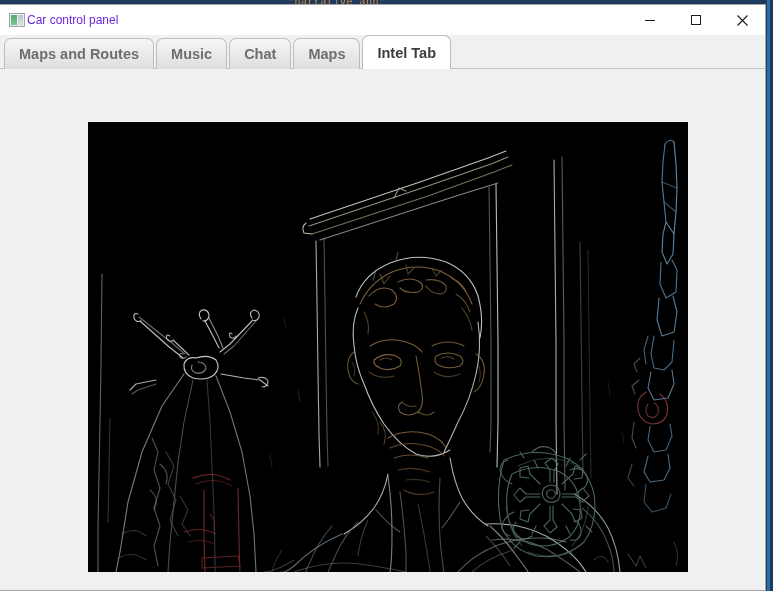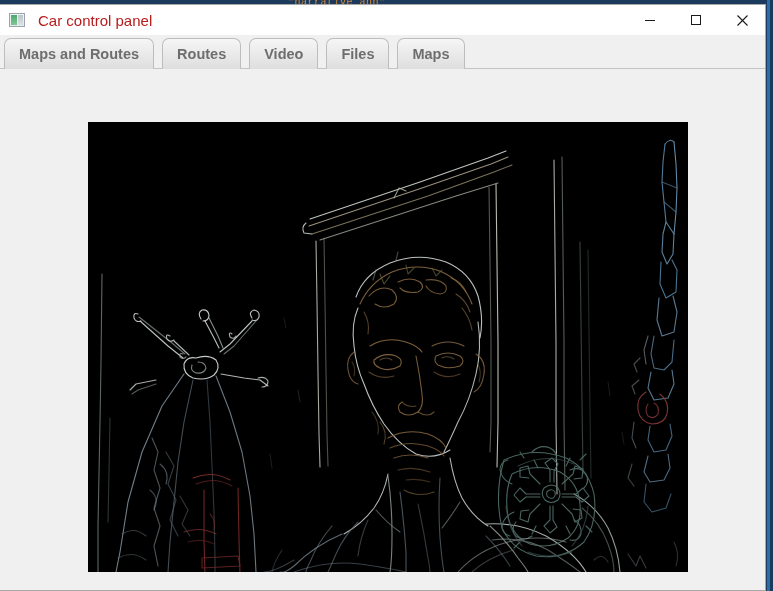--- a/index.html
+++ b/index.html
@@ -97,23 +97,23 @@
     position: absolute; left: 1px; top: 1px;
     width: 6px; height: 10px;
     background: linear-gradient(180deg,#4aa86a 0%, #7fc796 100%);
   }
   #window-icon .sq2 {
     position: absolute; left: 8px; top: 1px;
     width: 5px; height: 10px;
     background: linear-gradient(180deg,#b9c3cb 0%,#dce2e7 100%);
   }
   #title-text {
-    margin-left: 13px;
-    font-size: 15px;
-    color: #b91c1c;
+    margin-left: 2px;
+    font-size: 12px;
+    color: #6d28d9;
     font-family: "Liberation Sans", sans-serif;
     white-space: nowrap;
   }
   #window-controls {
     margin-left: auto;
     display: flex;
     height: 30px;
   }
   .wc-btn {
     width: 46px;
@@ -140,21 +140,21 @@
   }
   #tab-strip::after {
     content: "";
     position: absolute;
     left: 0; right: 0; bottom: 0;
     height: 1px;
     background: #c4c4c4;
   }
   .tab {
     height: 31px;
-    margin-right: 8px;
+    margin-right: 2px;
     padding: 0 14px;
     display: flex;
     align-items: center;
     justify-content: center;
     border: 1px solid #bdbdbd;
     border-bottom: none;
     border-radius: 7px 7px 0 0;
     background: linear-gradient(180deg, #f6f6f6 0%, #ebebeb 45%, #dedede 100%);
     color: #6e6e6e;
     font-size: 14.5px;
@@ -233,30 +233,30 @@
         </svg>
       </button>
     </div>
   </div>
 
   <div id="tab-strip">
     <div class="tab">
         <span>Maps and Routes</span>
       </div>
     <div class="tab">
-        <span>Routes</span>
+        <span>Music</span>
       </div>
     <div class="tab">
-        <span>Video</span>
-      </div>
-    <div class="tab">
-        <span>Files</span>
+        <span>Chat</span>
       </div>
     <div class="tab">
         <span>Maps</span>
+      </div>
+    <div class="tab selected">
+        <span>Intel Tab</span>
       </div>
   </div>
 
   <div id="content-pane">
 
     <div id="edge-image-frame" title="Canny edge-detection rendering of a seated man in an embroidered jacket, with a spiky figurine at left, a doorframe behind, and a hanging tool/lanyard at right">
       <svg width="600" height="450" viewBox="0 0 600 450">
         <rect x="0" y="0" width="600" height="450" fill="#000000"></rect>
 
         <g fill="none" stroke-linecap="round" stroke-linejoin="round" stroke-width="1.1">

